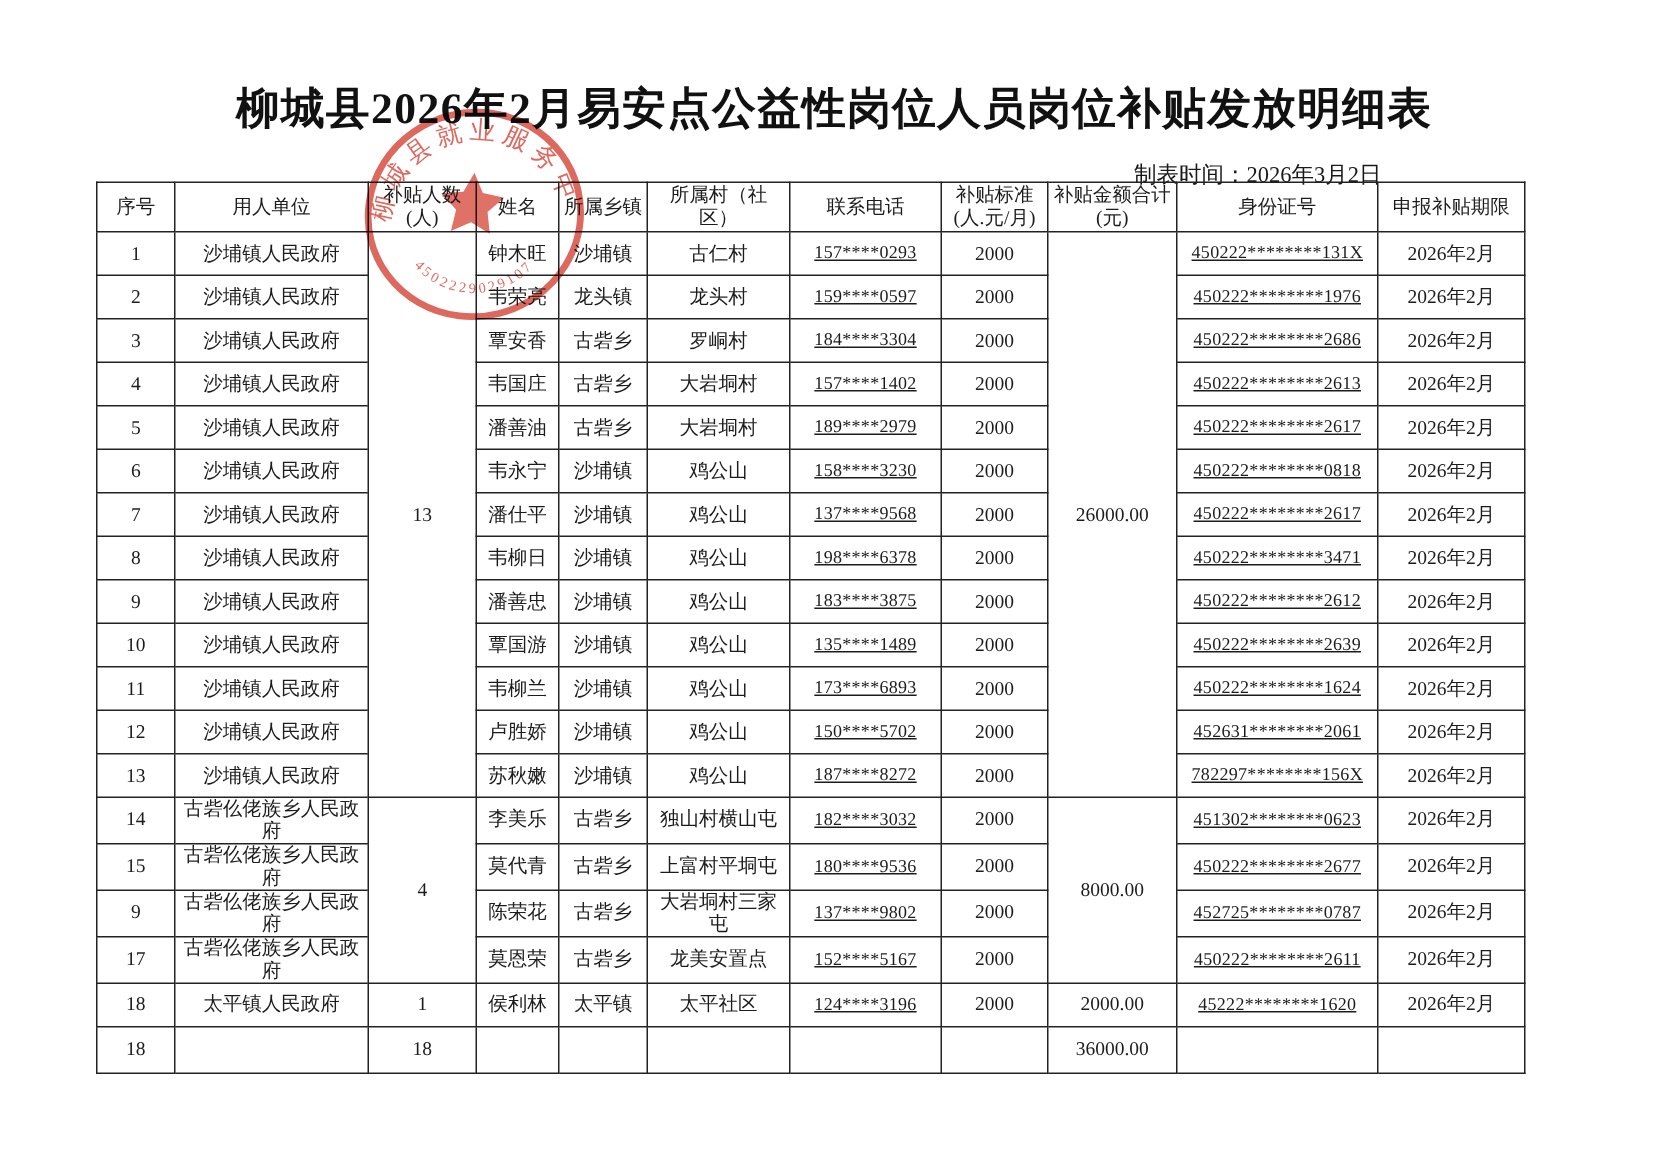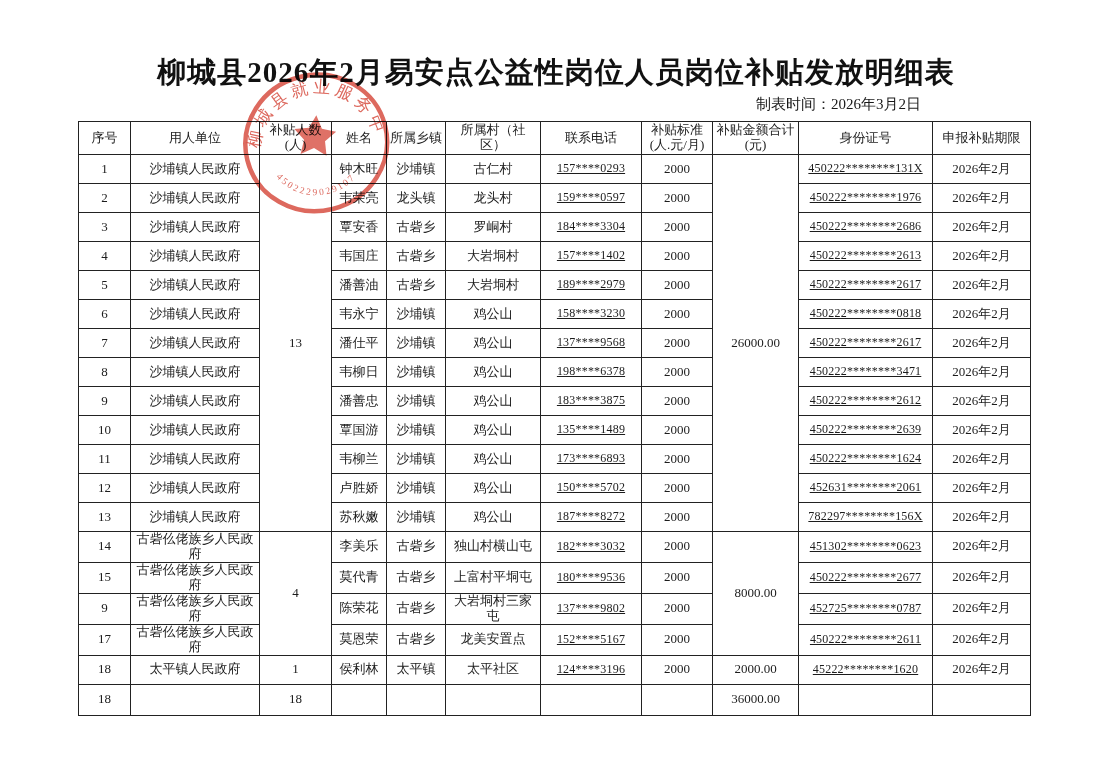--- a/index.html
+++ b/index.html
@@ -8,24 +8,24 @@
     font-family:"Liberation Serif","DejaVu Serif",serif;color:#1f1f1f;
     position:relative;
   }
   .page{position:absolute;inset:0;background:#fff;margin-top:13px;}
   .doc-title{
     position:absolute;top:40px;left:0;width:1112px;text-align:center;
     font-size:29px;font-weight:bold;letter-spacing:1px;color:#111;
   }
   .sub-line{position:absolute;top:82px;left:0;width:1112px;height:22px;font-size:15px;color:#191919;}
   .prepared-by{position:absolute;left:196px;top:0;}
-  .prepared-date{position:absolute;left:756px;top:0;}
+  .prepared-date{position:absolute;left:756px;top:12px;}
 
   table.grid{
-    position:absolute;top:108px;left:78px;border-collapse:collapse;table-layout:fixed;
+    position:absolute;top:108px;left:64px;border-collapse:collapse;table-layout:fixed;
     width:953px;font-size:13px;color:#1c1c1c;
   }
   table.grid th, table.grid td{
     border:1.4px solid #222;text-align:center;vertical-align:middle;
     padding:0 2px;line-height:1.15;overflow:hidden;
   }
   table.grid th{font-weight:normal;height:32px;white-space:pre-line;font-size:13px;}
   table.grid td{height:28px;}
   td.num{font-size:13px;}
   td.phone, td.idno{font-size:12px;letter-spacing:0.2px;text-decoration:underline;}

